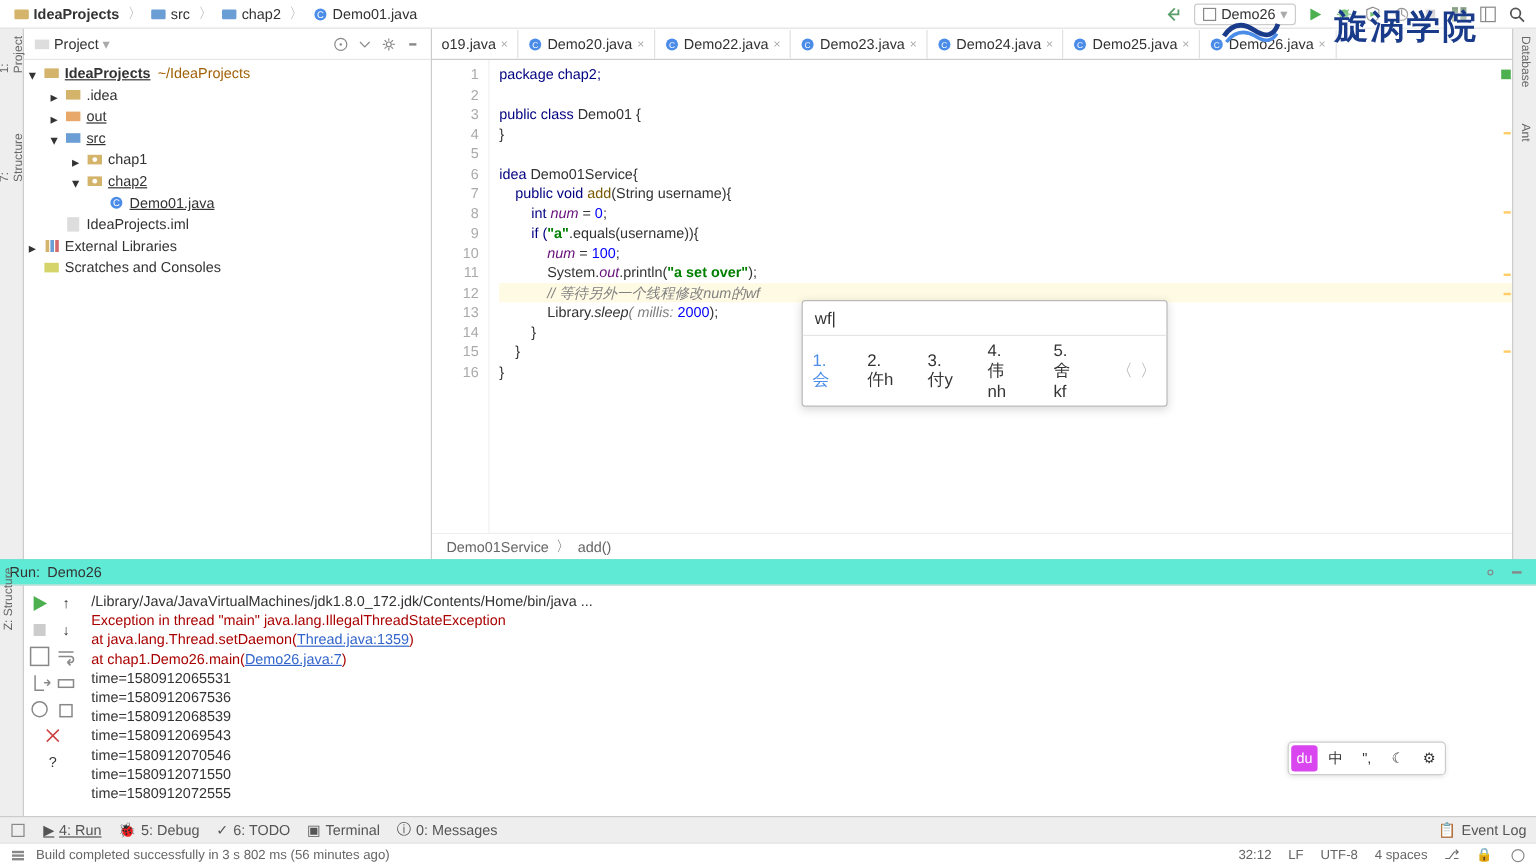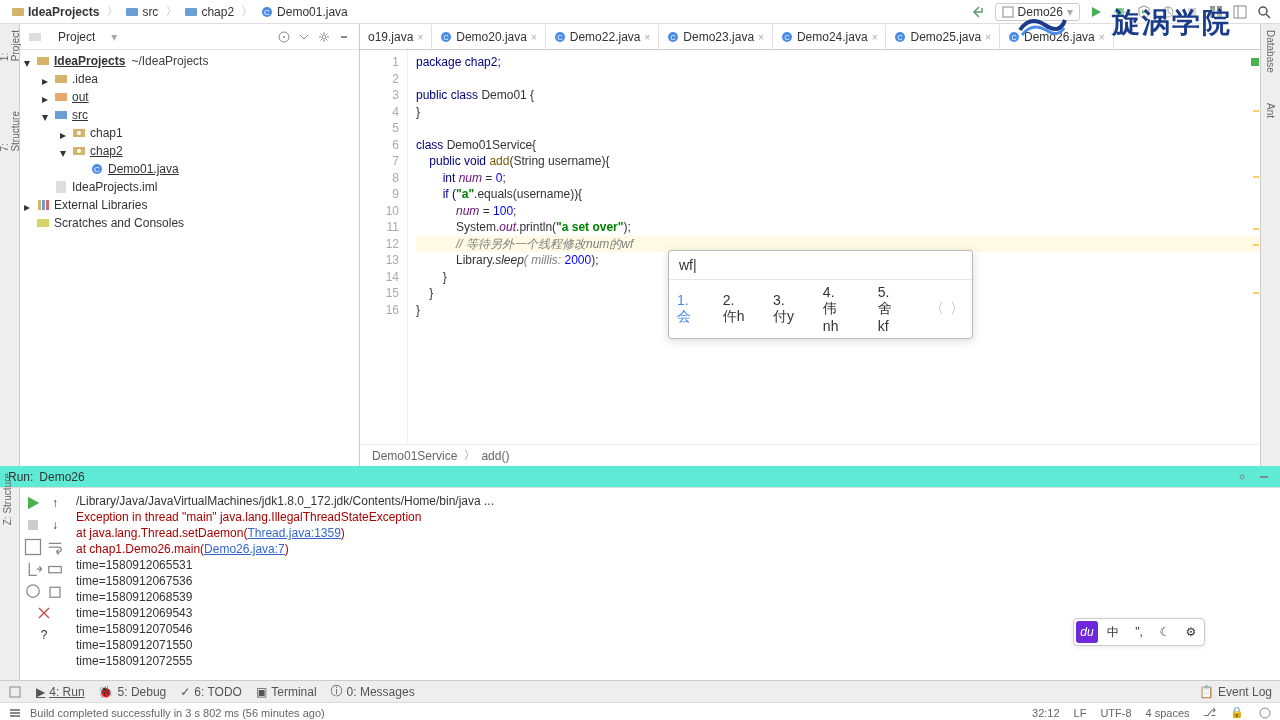--- a/index.html
+++ b/index.html
@@ -18,29 +18,29 @@
 .main-area { display: flex; height: 442px; }
 
 .left-gutter { width: 20px; background: #eee; border-right: 1px solid #ccc; display: flex; flex-direction: column; align-items: center; padding-top: 6px; gap: 10px; }
 .left-gutter .vtext { writing-mode: vertical-rl; transform: rotate(180deg); font-size: 10px; color: #666; cursor: pointer; }
 
 .right-gutter { width: 20px; background: #eee; border-left: 1px solid #ccc; display: flex; flex-direction: column; align-items: center; padding-top: 6px; gap: 10px; }
 .right-gutter .vtext { writing-mode: vertical-rl; font-size: 10px; color: #666; cursor: pointer; }
 
 .project-panel { width: 340px; background: #fff; border-right: 1px solid #ccc; display: flex; flex-direction: column; }
 .panel-header { height: 26px; display: flex; align-items: center; padding: 0 8px; border-bottom: 1px solid #e5e5e5; }
-.panel-title { display: flex; align-items: center; gap: 16px; }
+.panel-title { display: flex; align-items: center; gap: 3px; }
 .panel-header .pi { width: 14px; height: 14px; cursor: pointer; margin-left: 6px; }
 
 .tree { flex: 1; overflow: auto; padding: 2px 0; }
 .tree-node { display: flex; align-items: center; height: 18px; padding-left: 8px; cursor: pointer; }
 .tree-toggle { width: 10px; height: 10px; margin-right: 2px; }
 .tree-icon { width: 14px; height: 14px; margin-right: 4px; }
 .tree-label { white-space: nowrap; }
-.muted { color: #404040; margin-left: 6px; }
+.muted { color: #a16207; margin-left: 6px; }
 .underline { text-decoration: underline; }
 
 .editor-area { flex: 1; display: flex; flex-direction: column; background: #fff; }
 .tabs { height: 26px; display: flex; align-items: flex-end; border-bottom: 1px solid #ccc; overflow: hidden; }
 .tab { display: flex; align-items: center; gap: 4px; padding: 0 8px; height: 24px; border-right: 1px solid #e0e0e0; cursor: pointer; }
 .tab .close { color: #aaa; font-size: 10px; }
 
 .code-container { flex: 1; display: flex; overflow: hidden; position: relative; }
 .gutter { width: 48px; background: #fff; text-align: right; padding: 4px 8px 0 0; color: #aaa; font-family: Menlo, monospace; font-size: 12px; line-height: 16.5px; border-right: 1px solid #f0f0f0; }
 .code { flex: 1; padding: 4px 0 0 8px; font-family: Menlo, monospace; font-size: 12px; line-height: 16.5px; white-space: pre; position: relative; }
@@ -84,21 +84,21 @@
 .bb-item.active { text-decoration: underline; }
 
 .status-bar { height: 20px; background: #fff; border-top: 1px solid #ddd; display: flex; align-items: center; padding: 0 8px; font-size: 11px; color: #666; }
 .status-right { margin-left: auto; display: flex; gap: 14px; align-items: center; }
 
 .logo-overlay { position: absolute; right: 48px; top: 4px; font-size: 28px; font-weight: bold; color: #1a3a8a; pointer-events: none; letter-spacing: 2px; z-index: 50; text-shadow: 0 0 8px #fff; }
 .logo-swirl { position: absolute; right: 210px; top: 10px; width: 60px; height: 40px; z-index: 50; pointer-events: none; }
 
 .float-toolbar { position: absolute; right: 75px; bottom: 74px; display: flex; gap: 4px; background: #fff; border: 1px solid #ccc; border-radius: 4px; padding: 2px; box-shadow: 0 1px 4px rgba(0,0,0,0.1); }
 .ft-btn { width: 22px; height: 22px; display: flex; align-items: center; justify-content: center; cursor: pointer; border-radius: 3px; }
-.ft-btn.dark { background: #6d28d9; color: #fff; font-style: italic; }
+.ft-btn.dark { background: #d946ef; color: #fff; }
 
 svg { display: block; }
 </style>
 </head>
 <body>
 
 <div class="top-toolbar">
   <div class="breadcrumb">
     <span class="breadcrumb-item">
         <span class="icon">
@@ -413,21 +413,21 @@
           <div>13</div>
           <div>14</div>
           <div>15</div>
           <div>16</div>
         </div>
       <div class="code"><span class="kw">package chap2;</span>
 
 <span class="kw">public class </span><span>Demo01 </span><span>{</span>
 <span>}</span>
 
-<span class="kw">class </span><span>Demo01Service</span><span>{</span>
+<span class="kw">idea </span><span>Demo01Service</span><span>{</span>
 <span class="kw">    public void </span><span style="color:#7a5a00">add</span><span>(String username){</span>
 <span class="kw">        int </span><span class="ident">num</span><span> = </span><span class="num">0</span><span>;</span>
 <span class="kw">        if (</span><span class="str">"a"</span><span>.equals(username)){</span>
 <span>            </span><span class="ident">num</span><span> = </span><span class="num">100</span><span>;</span>
 <span>            System.</span><span class="ident static">out</span><span>.println(</span><span class="str">"a set over"</span><span>);</span>
 <span class="line-hl"><span>            </span><span class="com">// 等待另外一个线程修改num的wf</span></span>
 <span>            Library.</span><span class="static">sleep</span><span class="com">( millis: </span><span class="num">2000</span><span>);</span>
 <span>        }</span>
 <span>    }</span>
 <span>}</span></div>

